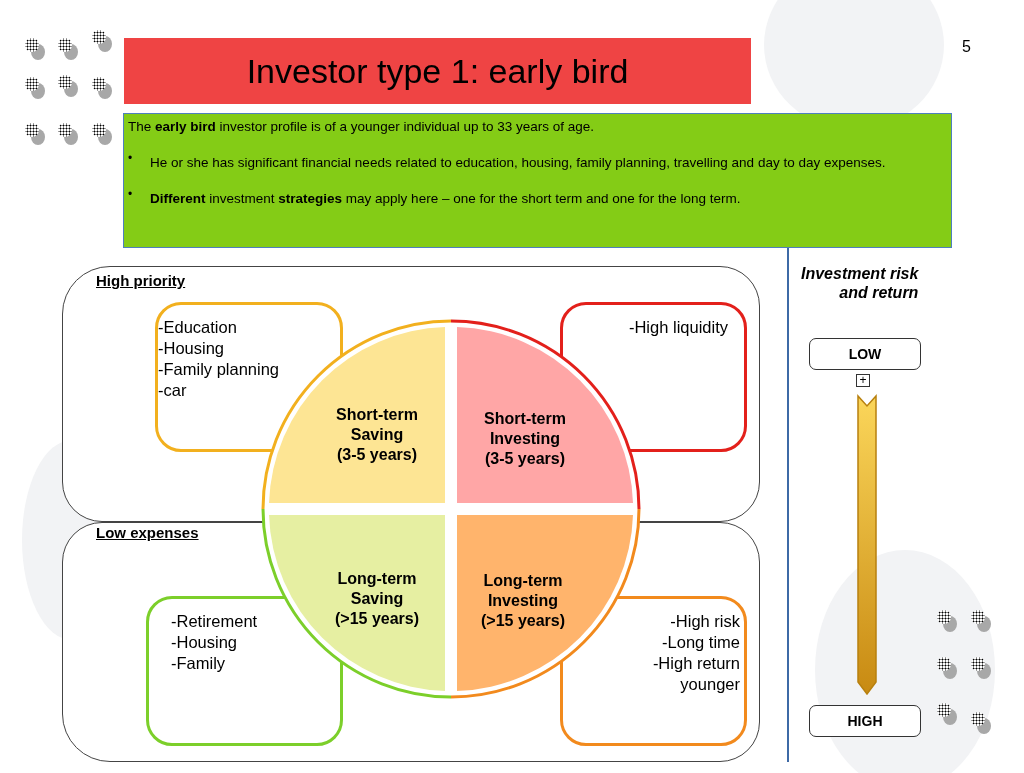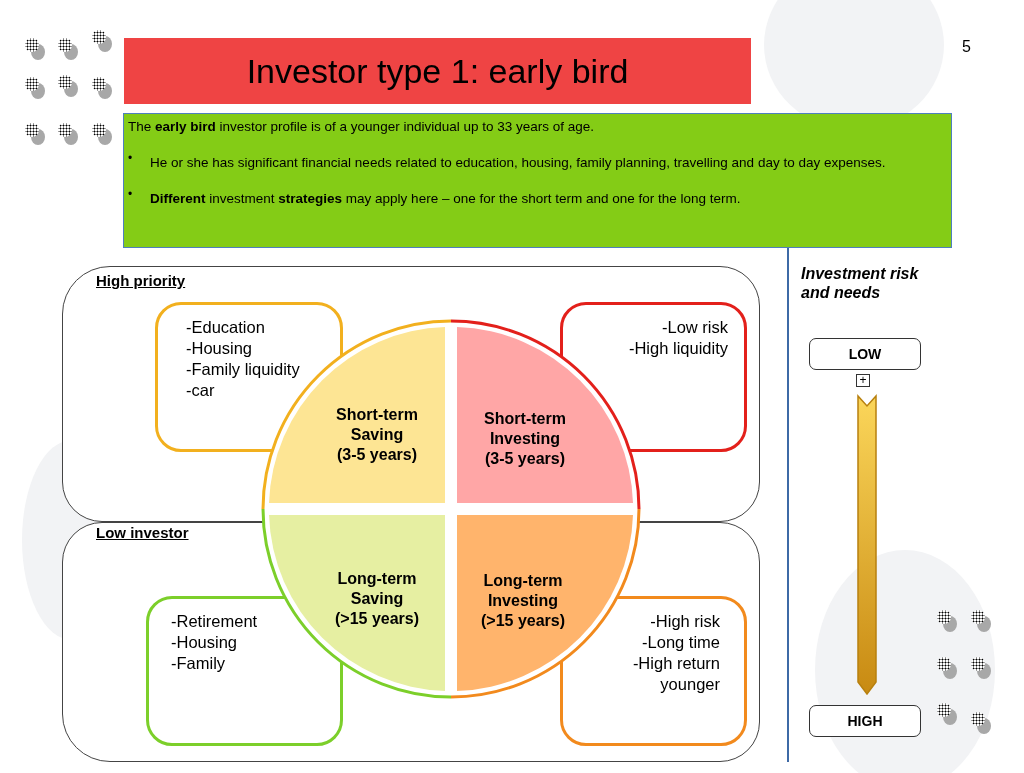--- a/index.html
+++ b/index.html
@@ -24,21 +24,21 @@
   .panel-label { position:absolute; font-weight:bold; font-size:15px; text-decoration:underline; z-index:6; }
   .note-box { position:absolute; background:#fff; box-sizing:border-box; border-radius:26px; z-index:4; font-size:16.5px; line-height:21px; padding:14px 14px; }
   .note-yellow { left:155px; top:302px; width:188px; height:150px; border:3px solid #f2b01e; }
   .note-red { left:560px; top:302px; width:187px; height:150px; border:3px solid #e3201b; text-align:right; }
   .note-green { left:146px; top:596px; width:197px; height:150px; border:3px solid #7ccf2a; padding-top:12px; }
   .note-orange { left:560px; top:596px; width:187px; height:150px; border:3px solid #f28a1d; text-align:right; padding-top:12px; }
   .note-line { display:block; white-space:nowrap; }
   .circle-wrap { position:absolute; left:261px; top:319px; width:380px; height:380px; z-index:5; }
   .circle-wrap svg { position:absolute; left:0; top:0; }
   .quad-text { position:absolute; font-weight:bold; font-size:16px; line-height:20px; text-align:center; z-index:6; width:160px; }
-  .side-title { position:absolute; left:801px; top:264px; font-weight:bold; font-style:italic; font-size:16px; line-height:19px; z-index:4; }
+  .side-title { position:absolute; left:801px; top:264px; font-weight:bold; font-style:italic; font-size:16px; line-height:19px; z-index:4;text-align:right; }
   .level-box { position:absolute; left:809px; width:112px; height:32px; border:1.5px solid #333; border-radius:7px; background:#fff; box-sizing:border-box; display:flex; align-items:center; justify-content:center; font-weight:bold; font-size:14px; z-index:4; }
   .plus-box { position:absolute; left:856px; top:374px; width:14px; height:13px; border:1px solid #333; background:#fff; box-sizing:border-box; font-size:12px; line-height:10px; text-align:center; z-index:4; }
   .arrow { position:absolute; left:856px; top:394px; z-index:4; }
 </style>
 </head>
 <body>
 
 <div class="bg-blob" style="left:764px; top:-40px; width:180px; height:170px;"></div>
 <div class="bg-blob" style="left:22px; top:440px; width:100px; height:200px;"></div>
 <div class="bg-blob" style="left:815px; top:550px; width:180px; height:240px;"></div>
@@ -122,38 +122,37 @@
     <li><span>He or she has significant financial needs related to education, housing, family planning, travelling and day to day expenses.</span></li>
     <li><b>Different</b><span> investment </span><b>strategies</b><span> may apply here – one for the short term and one for the long term.</span></li>
   </ul>
 </div>
 
 <div class="divider"></div>
 
 <div class="priority-panel panel-high"></div>
 <div class="priority-panel panel-low"></div>
 <div class="panel-label" style="left:96px; top:272px;">High priority</div>
-<div class="panel-label" style="left:96px; top:524px;">Low investor</div>
-
-<div class="note-box note-yellow" style="padding-left:28px; padding-top:12px;">
+<div class="panel-label" style="left:96px; top:524px;">Low expenses</div>
+
+<div class="note-box note-yellow" style="padding-left:0; padding-top:12px;">
   <span class="note-line">-Education</span>
   <span class="note-line">-Housing</span>
-  <span class="note-line">-Family liquidity</span>
+  <span class="note-line">-Family planning</span>
   <span class="note-line">-car</span>
 </div>
 <div class="note-box note-red" style="padding-right:16px; padding-top:12px;">
-  <span class="note-line">-Low risk</span>
   <span class="note-line">-High liquidity</span>
 </div>
 <div class="note-box note-green" style="padding-left:22px;">
   <span class="note-line">-Retirement</span>
   <span class="note-line">-Housing</span>
   <span class="note-line">-Family</span>
 </div>
-<div class="note-box note-orange" style="padding-right:24px;">
+<div class="note-box note-orange" style="padding-right:4px;">
   <span class="note-line">-High risk</span>
   <span class="note-line">-Long time</span>
   <span class="note-line">-High return</span>
   <span class="note-line">younger</span>
 </div>
 
 <div class="circle-wrap">
   <svg width="380" height="380" viewBox="0 0 380 380">
     <circle cx="190" cy="190" r="188" fill="#ffffff"></circle>
 
@@ -184,21 +183,21 @@
   </div>
   <div class="quad-text" style="left:182px; top:252px;">
     <div>Long-term</div>
     <div>Investing</div>
     <div>(&gt;15 years)</div>
   </div>
 </div>
 
 <div class="side-title">
   <div>Investment risk</div>
-  <div>and needs</div>
+  <div>and return</div>
 </div>
 <div class="level-box" style="top:338px;">LOW</div>
 <div class="plus-box">+</div>
 <svg class="arrow" width="22" height="304" viewBox="0 0 22 304">
   <defs>
     <linearGradient id="arrowGrad" x1="0" y1="0" x2="0" y2="1">
       <stop offset="0" stop-color="#fbd65a"></stop>
       <stop offset="1" stop-color="#c88a12"></stop>
     </linearGradient>
   </defs>

